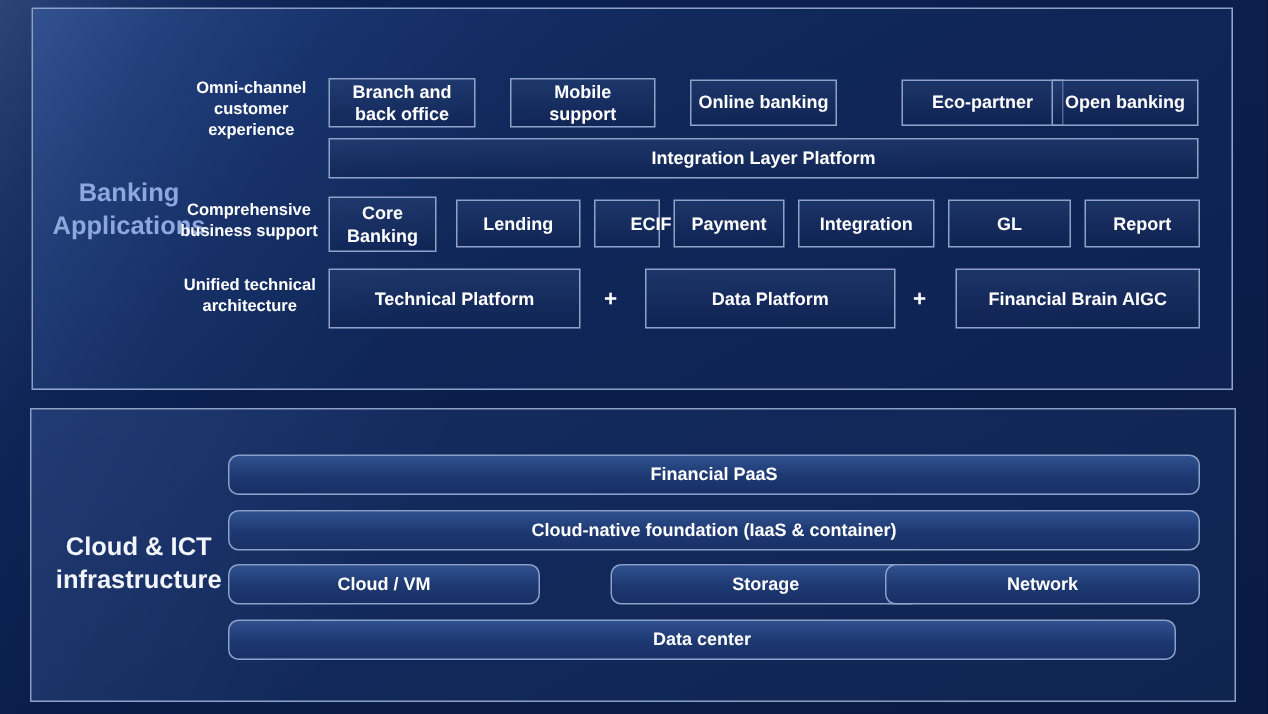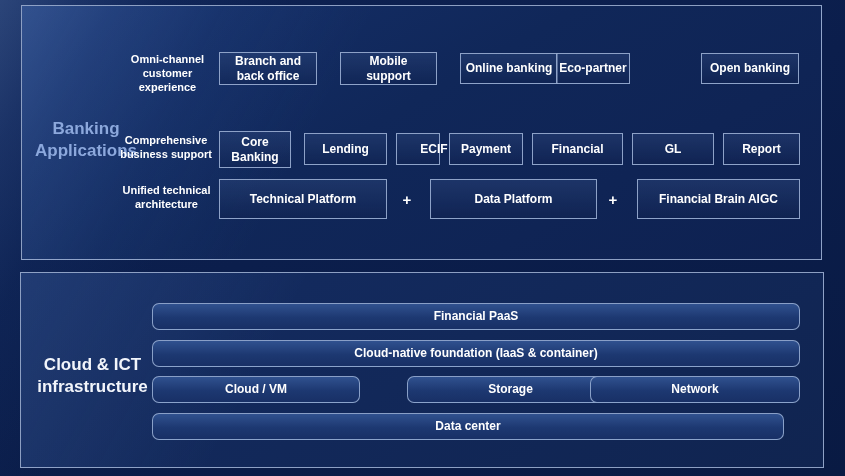--- a/index.html
+++ b/index.html
@@ -65,44 +65,47 @@
 
     <div class="box" style="left:197px; top:46px; width:98px; height:33px;">
       <span class="wrap-md">Branch and back office</span>
     </div>
     <div class="box" style="left:318px; top:46px; width:97px; height:33px;">
       <span class="wrap-sm">Mobile support</span>
     </div>
     <div class="box" style="left:438px; top:47px; width:98px; height:31px;">
       <span>Online banking</span>
     </div>
-    <div class="box" style="left:534px; top:47px; width:74px; height:31px;text-align:center;">
+    <div class="box" style="left:579px; top:47px; width:108px; height:31px;text-align:center;">
       <span>Eco-partner</span>
     </div>
     <div class="box" style="left:679px; top:47px; width:98px; height:31px;">
       <span>Open banking</span>
     </div>
 
+    <div class="box" style="left:197px; top:86px; width:580px; height:27px;">
+      <span>Integration Layer Platform</span>
+    </div>
 
     <div class="rowlabel" style="left:94px; top:128px; width:100px;">Comprehensive business support</div>
 
     <div class="box" style="left:282px; top:127px; width:83px; height:32px;">
       <span>Lending</span>
     </div>
     <div class="box" style="left:197px; top:125px; width:72px; height:37px;">
       <span class="wrap-sm">Core Banking</span>
     </div>
     <div class="box" style="left:374px; top:127px; width:44px; height:32px;padding-left:32px;">
       <span>ECIF</span>
     </div>
     <div class="box" style="left:427px; top:127px; width:74px; height:32px;">
       <span>Payment</span>
     </div>
     <div class="box" style="left:510px; top:127px; width:91px; height:32px;">
-      <span>Financial</span>
+      <span>Integration</span>
     </div>
     <div class="box" style="left:610px; top:127px; width:82px; height:32px;">
       <span>GL</span>
     </div>
     <div class="box" style="left:701px; top:127px; width:77px; height:32px;">
       <span>Report</span>
     </div>
 
     <div class="rowlabel" style="left:96px; top:178px; width:97px;">Unified technical architecture</div>
 

